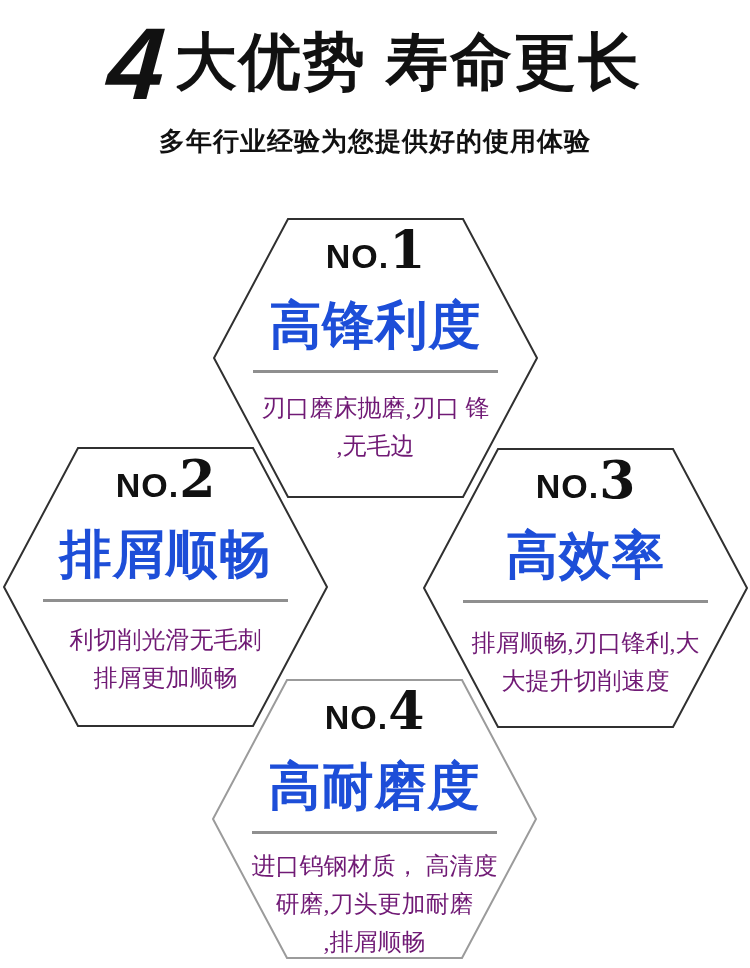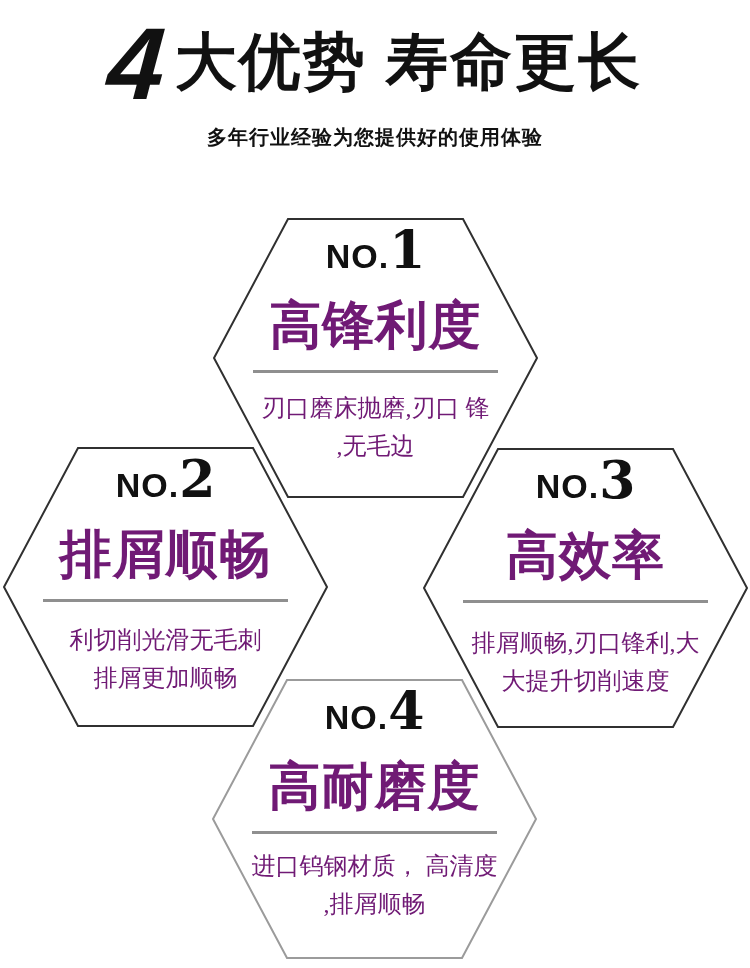--- a/index.html
+++ b/index.html
@@ -45,21 +45,21 @@
     line-height: 96px;
     letter-spacing: 2px;
     color: #111111;
     white-space: nowrap;
   }
   .subtitle {
     position: absolute;
     left: 0; top: 124px;
     width: 750px;
     text-align: center;
-    font-size: 20px;
+    font-size: 26px;
     font-weight: 600;
     letter-spacing: 1px;
     color: #111111;
     white-space: nowrap;
   }
 
   
   .hex {
     position: absolute;
     width: 325px;
@@ -98,21 +98,21 @@
   .hex-title {
     position: absolute;
     left: 0; top: 78px;
     width: 325px;
     height: 58px;
     line-height: 58px;
     text-align: center;
     font-size: 52px;
     font-weight: 900;
     letter-spacing: 1px;
-    color: #701a75;
+    color: #1d4ed8;
     white-space: nowrap;
   }
 
   .hex-divider {
     position: absolute;
     left: 40px; top: 152px;
     width: 245px;
     height: 3px;
     background: #8f8f8f;
   }
@@ -199,17 +199,18 @@
       <polygon class="hex-border-light" points="75,1 250,1 324,140 250,279 75,279 1,140"></polygon>
     </svg>
     <div class="no-label">
       <span class="no-prefix">NO.</span>
         <span class="no-number">4</span>
     </div>
     <div class="hex-title">高耐磨度</div>
     <div class="hex-divider"></div>
     <div class="hex-desc">
       <div>进口钨钢材质， 高清度</div>
+      <div>研磨,刀头更加耐磨</div>
       <div>,排屑顺畅</div>
     </div>
   </div>
 
 </div>
 
 </body></html>

